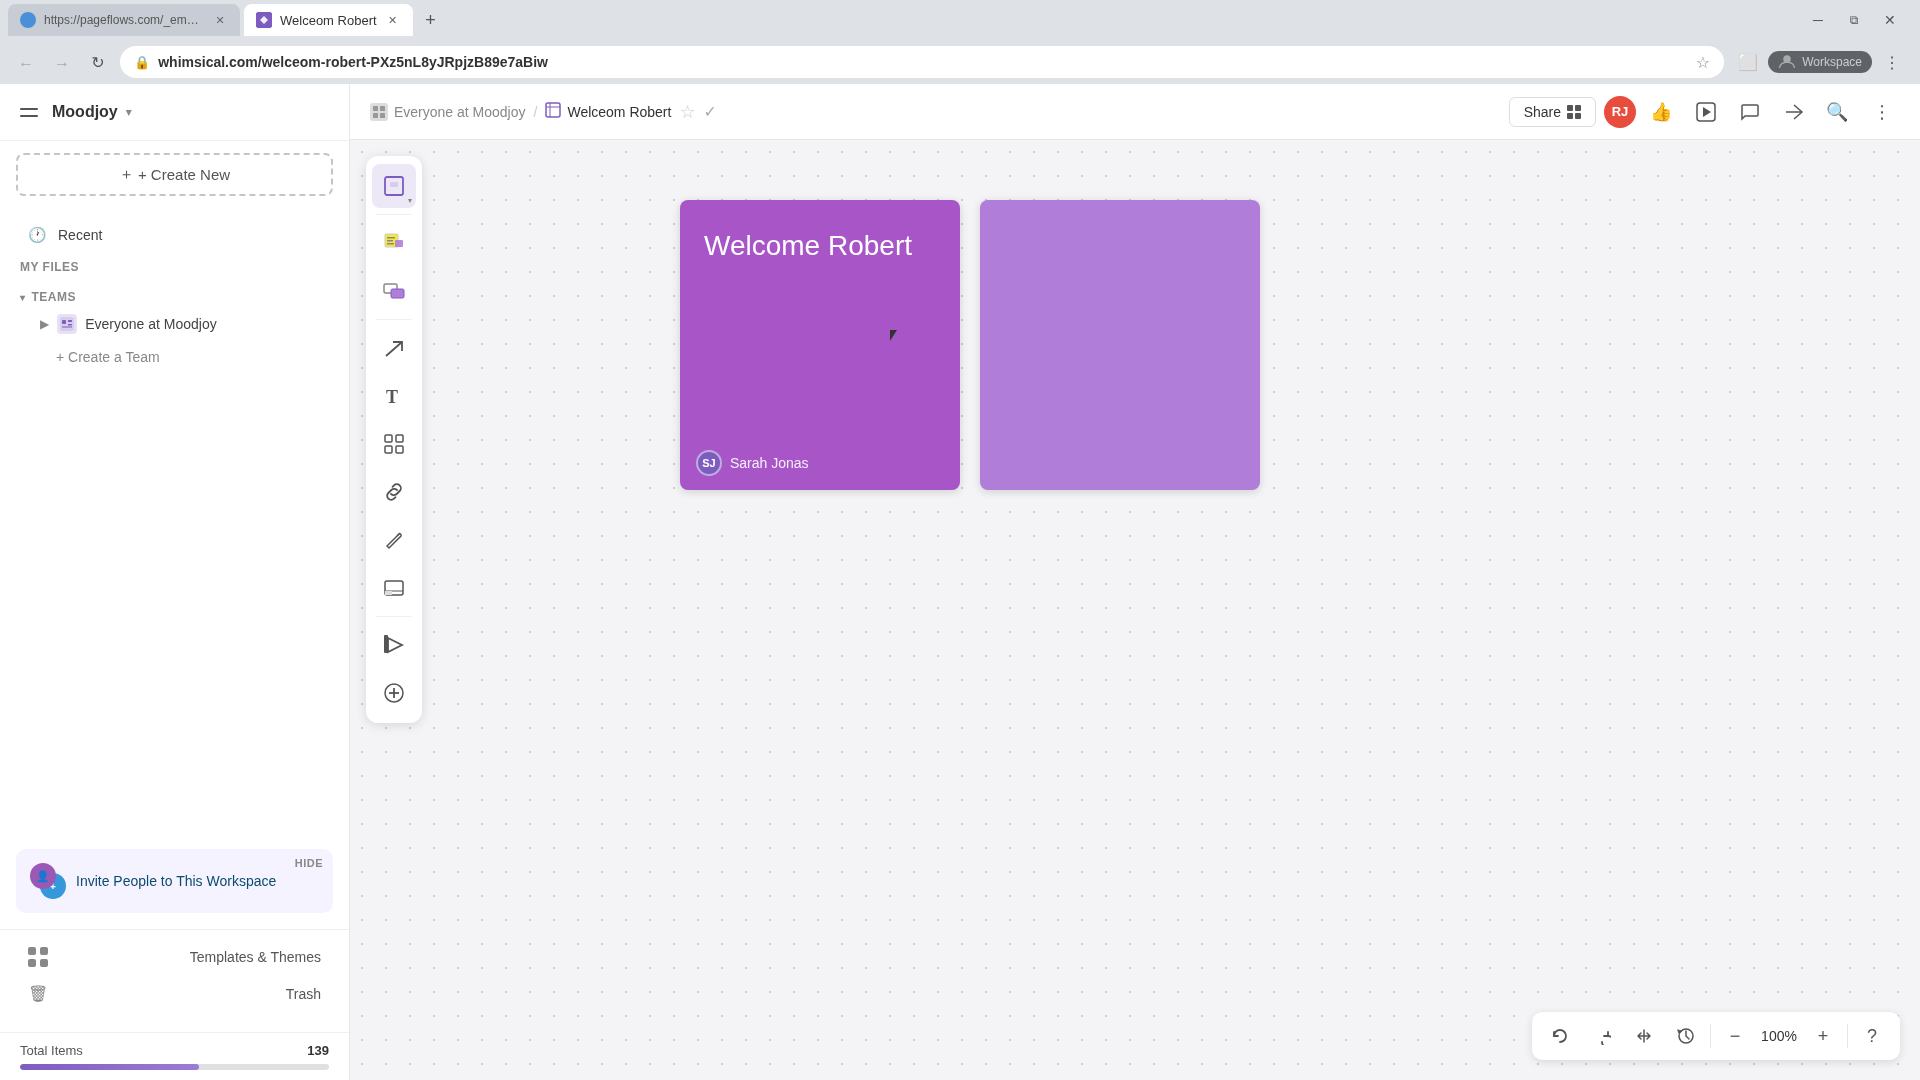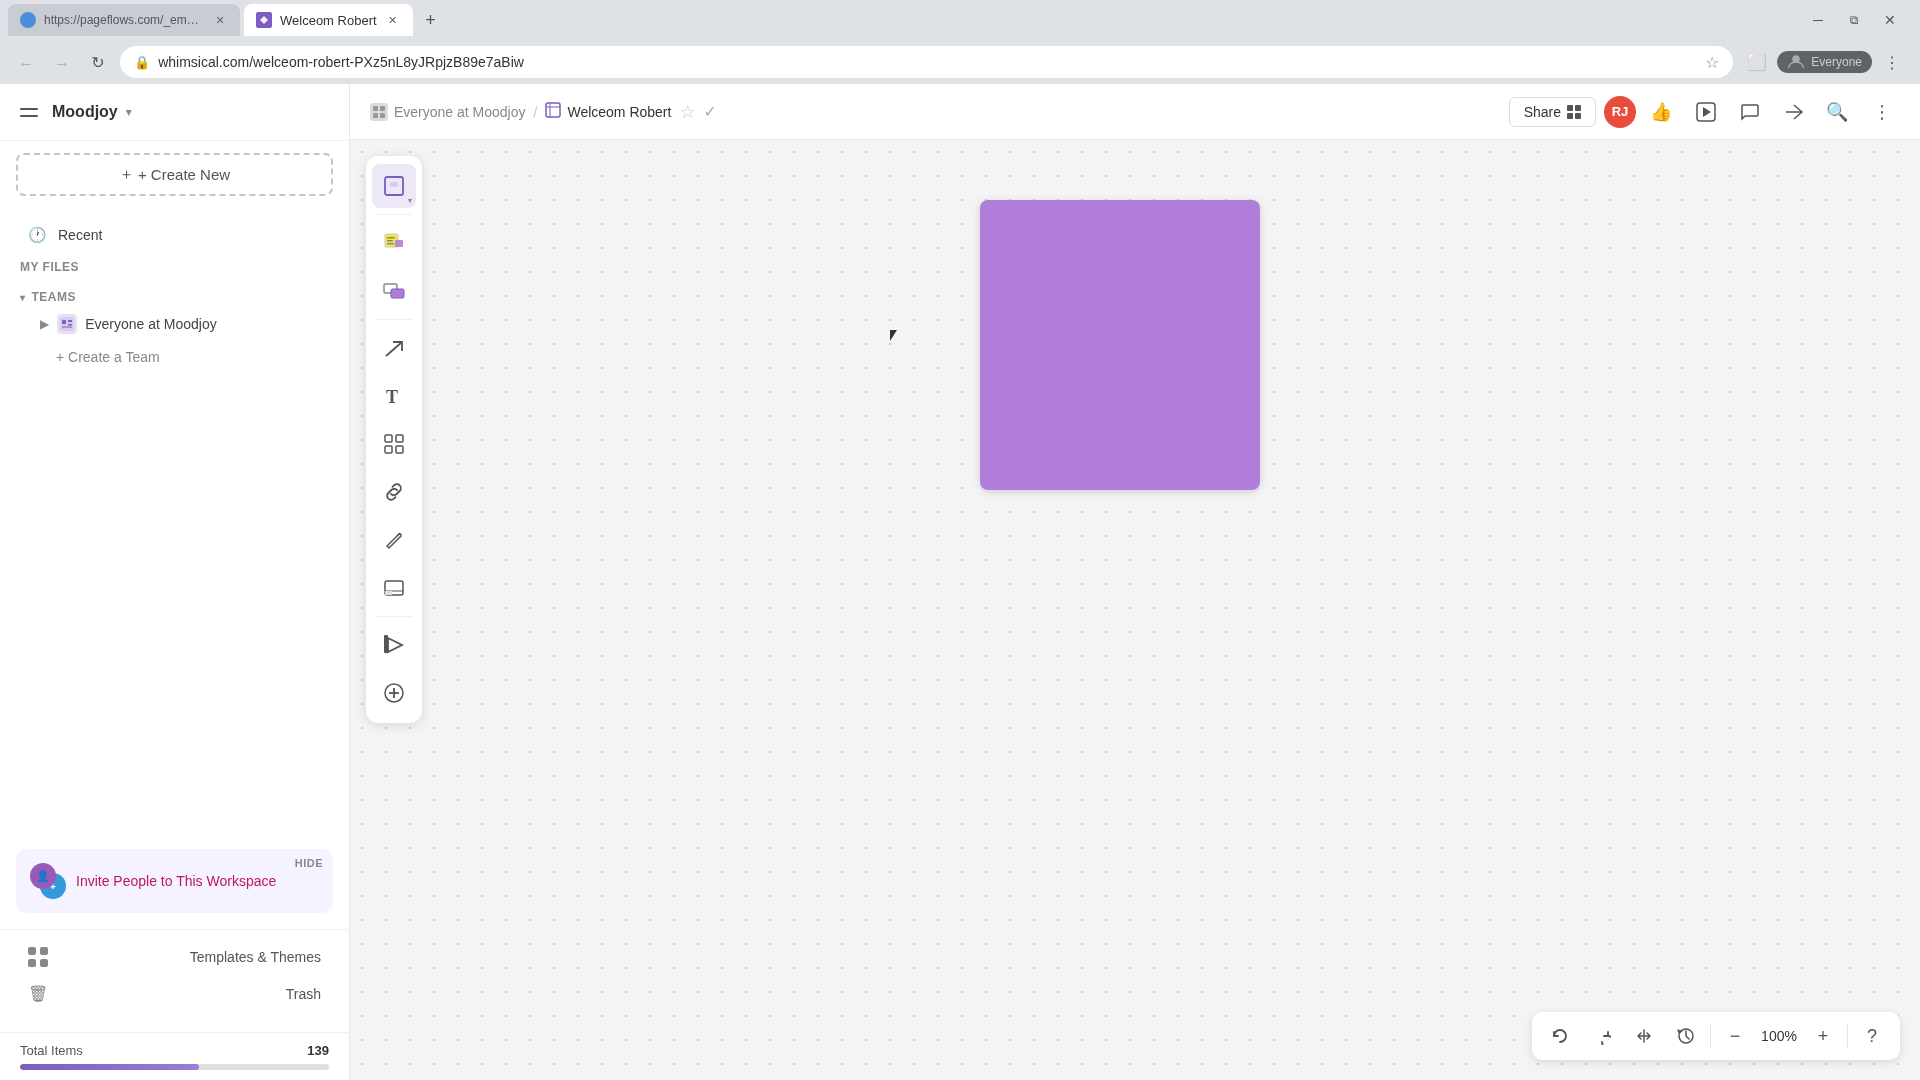--- a/index.html
+++ b/index.html
@@ -13,21 +13,21 @@
     .tab-favicon.whimsical { background: #7c5cbf; border-radius: 3px; }
     .tab-close { margin-left: auto; width: 16px; height: 16px; display: flex; align-items: center; justify-content: center; border-radius: 50%; font-size: 11px; color: #666; cursor: pointer; }
     .new-tab-btn { width: 28px; height: 28px; display: flex; align-items: center; justify-content: center; border-radius: 50%; color: #555; font-size: 18px; cursor: pointer; background: none; border: none; }
     .window-controls { margin-left: auto; display: flex; gap: 8px; align-items: center; }
 
     .address-bar-row { display: flex; align-items: center; height: 44px; padding: 0 12px; gap: 8px; background: #dee1e6; }
     .nav-btn { width: 28px; height: 28px; display: flex; align-items: center; justify-content: center; border-radius: 50%; cursor: pointer; color: #555; font-size: 16px; background: none; border: none; }
     .nav-btn.disabled { opacity: 0.4; cursor: default; }
     .address-bar { flex: 1; height: 32px; border-radius: 16px; background: #fff; display: flex; align-items: center; padding: 0 12px; font-size: 14px; color: #333; gap: 8px; border: 2px solid transparent; }
     .address-lock { color: #888; font-size: 13px; }
-    .address-text { flex: 1; color: #333; font-size: 14px; }
+    .address-text { flex: 1; color: #333; font-size: 14px; font-weight: bold; }
     .address-star { color: #888; font-size: 16px; }
     .browser-actions { display: flex; gap: 4px; align-items: center; }
     .browser-action-btn { width: 32px; height: 32px; display: flex; align-items: center; justify-content: center; border-radius: 50%; cursor: pointer; color: #555; font-size: 16px; background: none; border: none; }
     .incognito-badge { background: #5f6368; color: white; border-radius: 16px; padding: 2px 10px; font-size: 12px; display: flex; align-items: center; gap: 6px; }
 
     
     .app-layout { display: flex; width: 100%; height: calc(1080px - 84px); }
 
     
     .sidebar { width: 350px; min-width: 350px; background: #fff; display: flex; flex-direction: column; border-right: 1px solid #e5e7eb; height: 100%; }
@@ -50,21 +50,21 @@
 
     .create-team { display: flex; align-items: center; gap: 8px; padding: 7px 20px 7px 48px; cursor: pointer; font-size: 14px; color: #888; border-radius: 6px; margin: 1px 8px; }
 
     .invite-box { margin: 16px; padding: 14px; background: #f5f3ff; border-radius: 10px; position: relative; }
     .hide-btn { position: absolute; top: 8px; right: 10px; font-size: 11px; color: #888; cursor: pointer; font-weight: 600; letter-spacing: 0.5px; }
     .invite-box-content { display: flex; align-items: center; gap: 10px; }
     .invite-avatar-stack { position: relative; width: 36px; height: 36px; }
     .invite-avatar { width: 26px; height: 26px; border-radius: 50%; background: #9b59b6; display: flex; align-items: center; justify-content: center; color: white; font-size: 11px; font-weight: 600; position: absolute; }
     .invite-avatar.a1 { top: 0; left: 0; z-index: 2; }
     .invite-avatar.a2 { bottom: 0; right: 0; z-index: 1; background: #3498db; }
-    .invite-text { font-size: 14px; color: #be185d; font-weight: 500; line-height: 1.3; }
+    .invite-text { font-size: 14px; color: #0c4a6e; font-weight: 500; line-height: 1.3; }
 
     .sidebar-bottom { border-top: 1px solid #f0f0f0; padding: 8px 0; }
     .sidebar-bottom-item { display: flex; align-items: center; gap: 12px; padding: 8px 20px; cursor: pointer; font-size: 14px; color: #555; border-radius: 6px; margin: 1px 8px; justify-content: space-between; }
     .templates-icon { display: grid; grid-template-columns: 1fr 1fr; gap: 3px; width: 20px; height: 20px; }
     .templates-icon span { width: 8px; height: 8px; background: #888; border-radius: 2px; display: block; }
     .trash-icon { font-size: 16px; color: #888; }
 
     .total-items-row { padding: 10px 20px; border-top: 1px solid #f0f0f0; margin-top: 12px; }
     .total-items-label-row { display: flex; justify-content: space-between; font-size: 13px; color: #555; margin-bottom: 6px; }
     .total-items-count { font-weight: 600; color: #333; }
@@ -163,21 +163,21 @@
       <span class="address-text">whimsical.com/welceom-robert-PXz5nL8yJRpjzB89e7aBiw</span>
       <span class="address-star">☆</span>
     </div>
     <div class="browser-actions">
       <button class="browser-action-btn">⬜</button>
       <div class="incognito-badge">
         <svg width="18" height="18" viewBox="0 0 24 24" fill="none">
             <circle cx="12" cy="8" r="5" fill="#aaa"></circle>
             <path d="M2 20c0-4.4 4.5-8 10-8s10 3.6 10 8" stroke="#aaa" stroke-width="2" fill="none"></path>
           </svg>
-        <span style="color:#ccc;font-size:12px;">Everyone</span>
+        <span style="color:#ccc;font-size:12px;">Workspace</span>
       </div>
       <button class="browser-action-btn">⋮</button>
     </div>
   </div>
 </div>
 
 <div class="app-layout">
 
   <div class="sidebar">
 
@@ -403,20 +403,27 @@
         </button>
         <button class="tool-btn">
           <svg width="22" height="22" viewBox="0 0 22 22">
               <circle cx="11" cy="11" r="9" fill="none" stroke="#555" stroke-width="1.5"></circle>
               <line x1="11" y1="6" x2="11" y2="16" stroke="#555" stroke-width="1.8"></line>
               <line x1="6" y1="11" x2="16" y2="11" stroke="#555" stroke-width="1.8"></line>
             </svg>
         </button>
       </div>
 
+      <div class="canvas-card purple-main">
+        <div class="card-title">Welcome Robert</div>
+        <div class="card-footer">
+          <div class="card-user-avatar">SJ</div>
+          <span class="card-username">Sarah Jonas</span>
+        </div>
+      </div>
 
       <div class="canvas-card purple-secondary">
       </div>
 
       <div class="cursor" style="left: 540px; top: 190px;"></div>
 
       <div class="bottom-bar">
         <button class="bottom-bar-btn">
           <svg width="18" height="18" viewBox="0 0 18 18">
               <path d="M3 9a6 6 0 116 6" fill="none" stroke="#555" stroke-width="1.8" stroke-linecap="round"></path>

